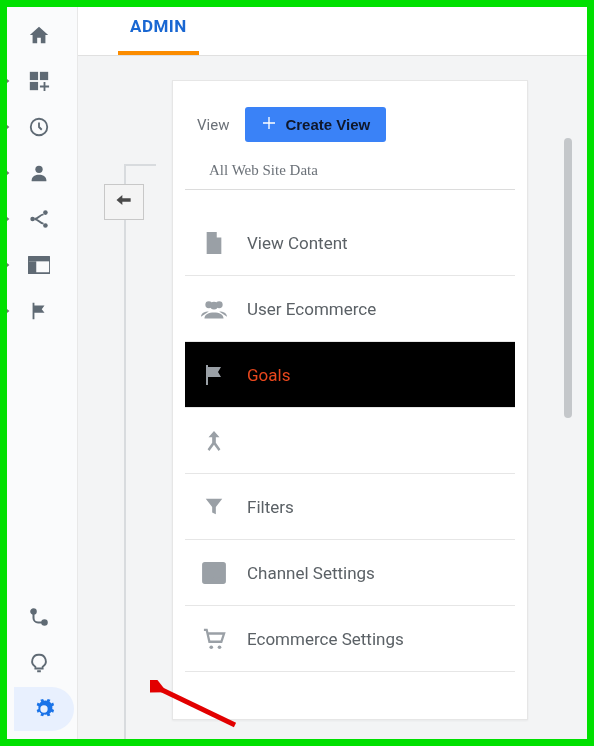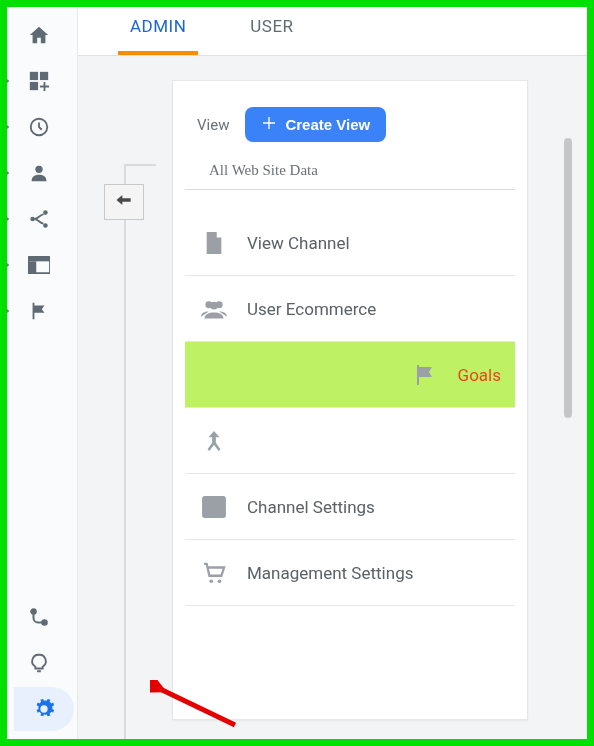--- a/index.html
+++ b/index.html
@@ -81,21 +81,21 @@
       height: 56px;
       align-items: stretch;
       border-bottom: 1px solid #e0e0e0;
       padding-left: 40px;
       gap: 40px;
     }
     .tab {
       display: flex;
       align-items: center;
       font-size: 17px;
-      font-weight: 400;
+      font-weight: 700;
       letter-spacing: 0.5px;
       color: #616b73;
       cursor: pointer;
       border-bottom: 4px solid transparent;
       padding: 0 12px;
     }
     .tab.active {
       color: #1967d2;
       border-bottom-color: #fb8c00;
     }
@@ -129,25 +129,25 @@
     }
     .panel-header .view-label {
       color: #6b7178;
       font-size: 15px;
     }
     .create-btn {
       display: inline-flex;
       align-items: center;
       gap: 8px;
       background: #3a82f7;
-      color: #ffffff;
+      color: #0f172a;
       font-weight: 600;
       font-size: 15px;
       padding: 8px 16px;
-      border-radius: 8px;
+      border-radius: 3px;
       cursor: pointer;
       border: none;
     }
     .create-btn svg { fill: #fff; }
     .view-name {
       padding: 6px 24px 10px 24px;
       color: #6b7178;
       font-size: 15px;
       border-bottom: 1px solid #dcdcdc;
       margin: 0 12px;
@@ -161,23 +161,22 @@
       align-items: center;
       gap: 18px;
       height: 66px;
       padding: 0 14px;
       color: #5b6166;
       font-size: 17px;
       border-bottom: 1px solid #e6e6e6;
       cursor: pointer;
     }
     .menu-item.active {
-      background: #bef264;
+      background: #000000;
       color: #e8471d;
-      justify-content: flex-end;
     }
     .menu-item .mi-icon {
       width: 30px;
       display: flex;
       justify-content: center;
     }
     .menu-item svg { fill: #9aa0a6; }
 
     
     .back-chip {
@@ -344,21 +343,20 @@
               <path d="M12 8a4 4 0 100 8 4 4 0 000-8zm9 4l2 1-1 3-2-1a8 8 0 01-2 2l1 2-3 1-1-2a8 8 0 01-3 0l-1 2-3-1 1-2a8 8 0 01-2-2l-2 1-1-3 2-1a8 8 0 010-3l-2-1 1-3 2 1a8 8 0 012-2l-1-2 3-1 1 2a8 8 0 013 0l1-2 3 1-1 2a8 8 0 012 2l2-1 1 3-2 1a8 8 0 010 3z"></path>
             </svg>
         </span>
       </div>
     </div>
   </nav>
 
   <div class="main">
     <div class="tabs">
       <div class="tab active">ADMIN</div>
-      <div class="tab">USER</div>
     </div>
 
     <div class="panel-wrap">
       <div class="timeline-h"></div>
       <div class="timeline-v"></div>
       <div class="back-chip">
         <span>
           <svg width="20" height="16" viewBox="0 0 24 18">
               <path d="M10 3L3 9l7 6v-4h10V7H10z"></path>
             </svg>
@@ -379,21 +377,21 @@
         </div>
         <div class="view-name">All Web Site Data</div>
 
         <div class="menu">
           <div class="menu-item">
             <span class="mi-icon">
               <svg width="22" height="26" viewBox="0 0 24 28">
                   <path d="M4 2h11l5 6v18H4z M15 2v6h5"></path>
                 </svg>
             </span>
-            <span>View Channel</span>
+            <span>View Content</span>
           </div>
           <div class="menu-item">
             <span class="mi-icon">
               <svg width="26" height="20" viewBox="0 0 30 22">
                   <circle cx="9" cy="6" r="4"></circle>
                   <circle cx="21" cy="6" r="4"></circle>
                   <circle cx="15" cy="7" r="4.5"></circle>
                   <path d="M0 20c0-4 4-6 9-6M30 20c0-4-4-6-9-6M4 22c0-5 5-7 11-7s11 2 11 7z"></path>
                 </svg>
             </span>
@@ -409,36 +407,44 @@
           </div>
           <div class="menu-item">
             <span class="mi-icon">
               <svg width="22" height="24" viewBox="0 0 24 26">
                   <path d="M12 2l6 7h-4v6l5 7-2 2-5-7-5 7-2-2 5-7V9H6z"></path>
                 </svg>
             </span>
           </div>
           <div class="menu-item">
             <span class="mi-icon">
+              <svg width="22" height="22" viewBox="0 0 24 24">
+                  <path d="M3 3h18l-7 9v8l-4-2v-6z"></path>
+                </svg>
+            </span>
+            <span>Filters</span>
+          </div>
+          <div class="menu-item">
+            <span class="mi-icon">
               <svg width="24" height="22" viewBox="0 0 26 24" fill="none" stroke="#9aa0a6" stroke-width="2">
                   <rect x="1" y="1" width="24" height="22" rx="2"></rect>
                   <path d="M6 8h10l-3-3M20 16H10l3 3"></path>
                 </svg>
             </span>
             <span>Channel Settings</span>
           </div>
           <div class="menu-item">
             <span class="mi-icon">
               <svg width="24" height="22" viewBox="0 0 26 24">
                   <path d="M2 2h3l3 13h13l3-9H7" fill="none" stroke="#9aa0a6" stroke-width="2.5"></path>
                   <circle cx="10" cy="21" r="2" fill="#9aa0a6"></circle>
                   <circle cx="19" cy="21" r="2" fill="#9aa0a6"></circle>
                 </svg>
             </span>
-            <span>Management Settings</span>
+            <span>Ecommerce Settings</span>
           </div>
         </div>
       </div>
 
       <div class="scrollbar-fake"></div>
     </div>
 
     <svg class="arrow" width="90" height="50" viewBox="0 0 90 50">
       <defs>
         <marker id="ah" markerWidth="8" markerHeight="8" refX="2" refY="4" orient="auto">

